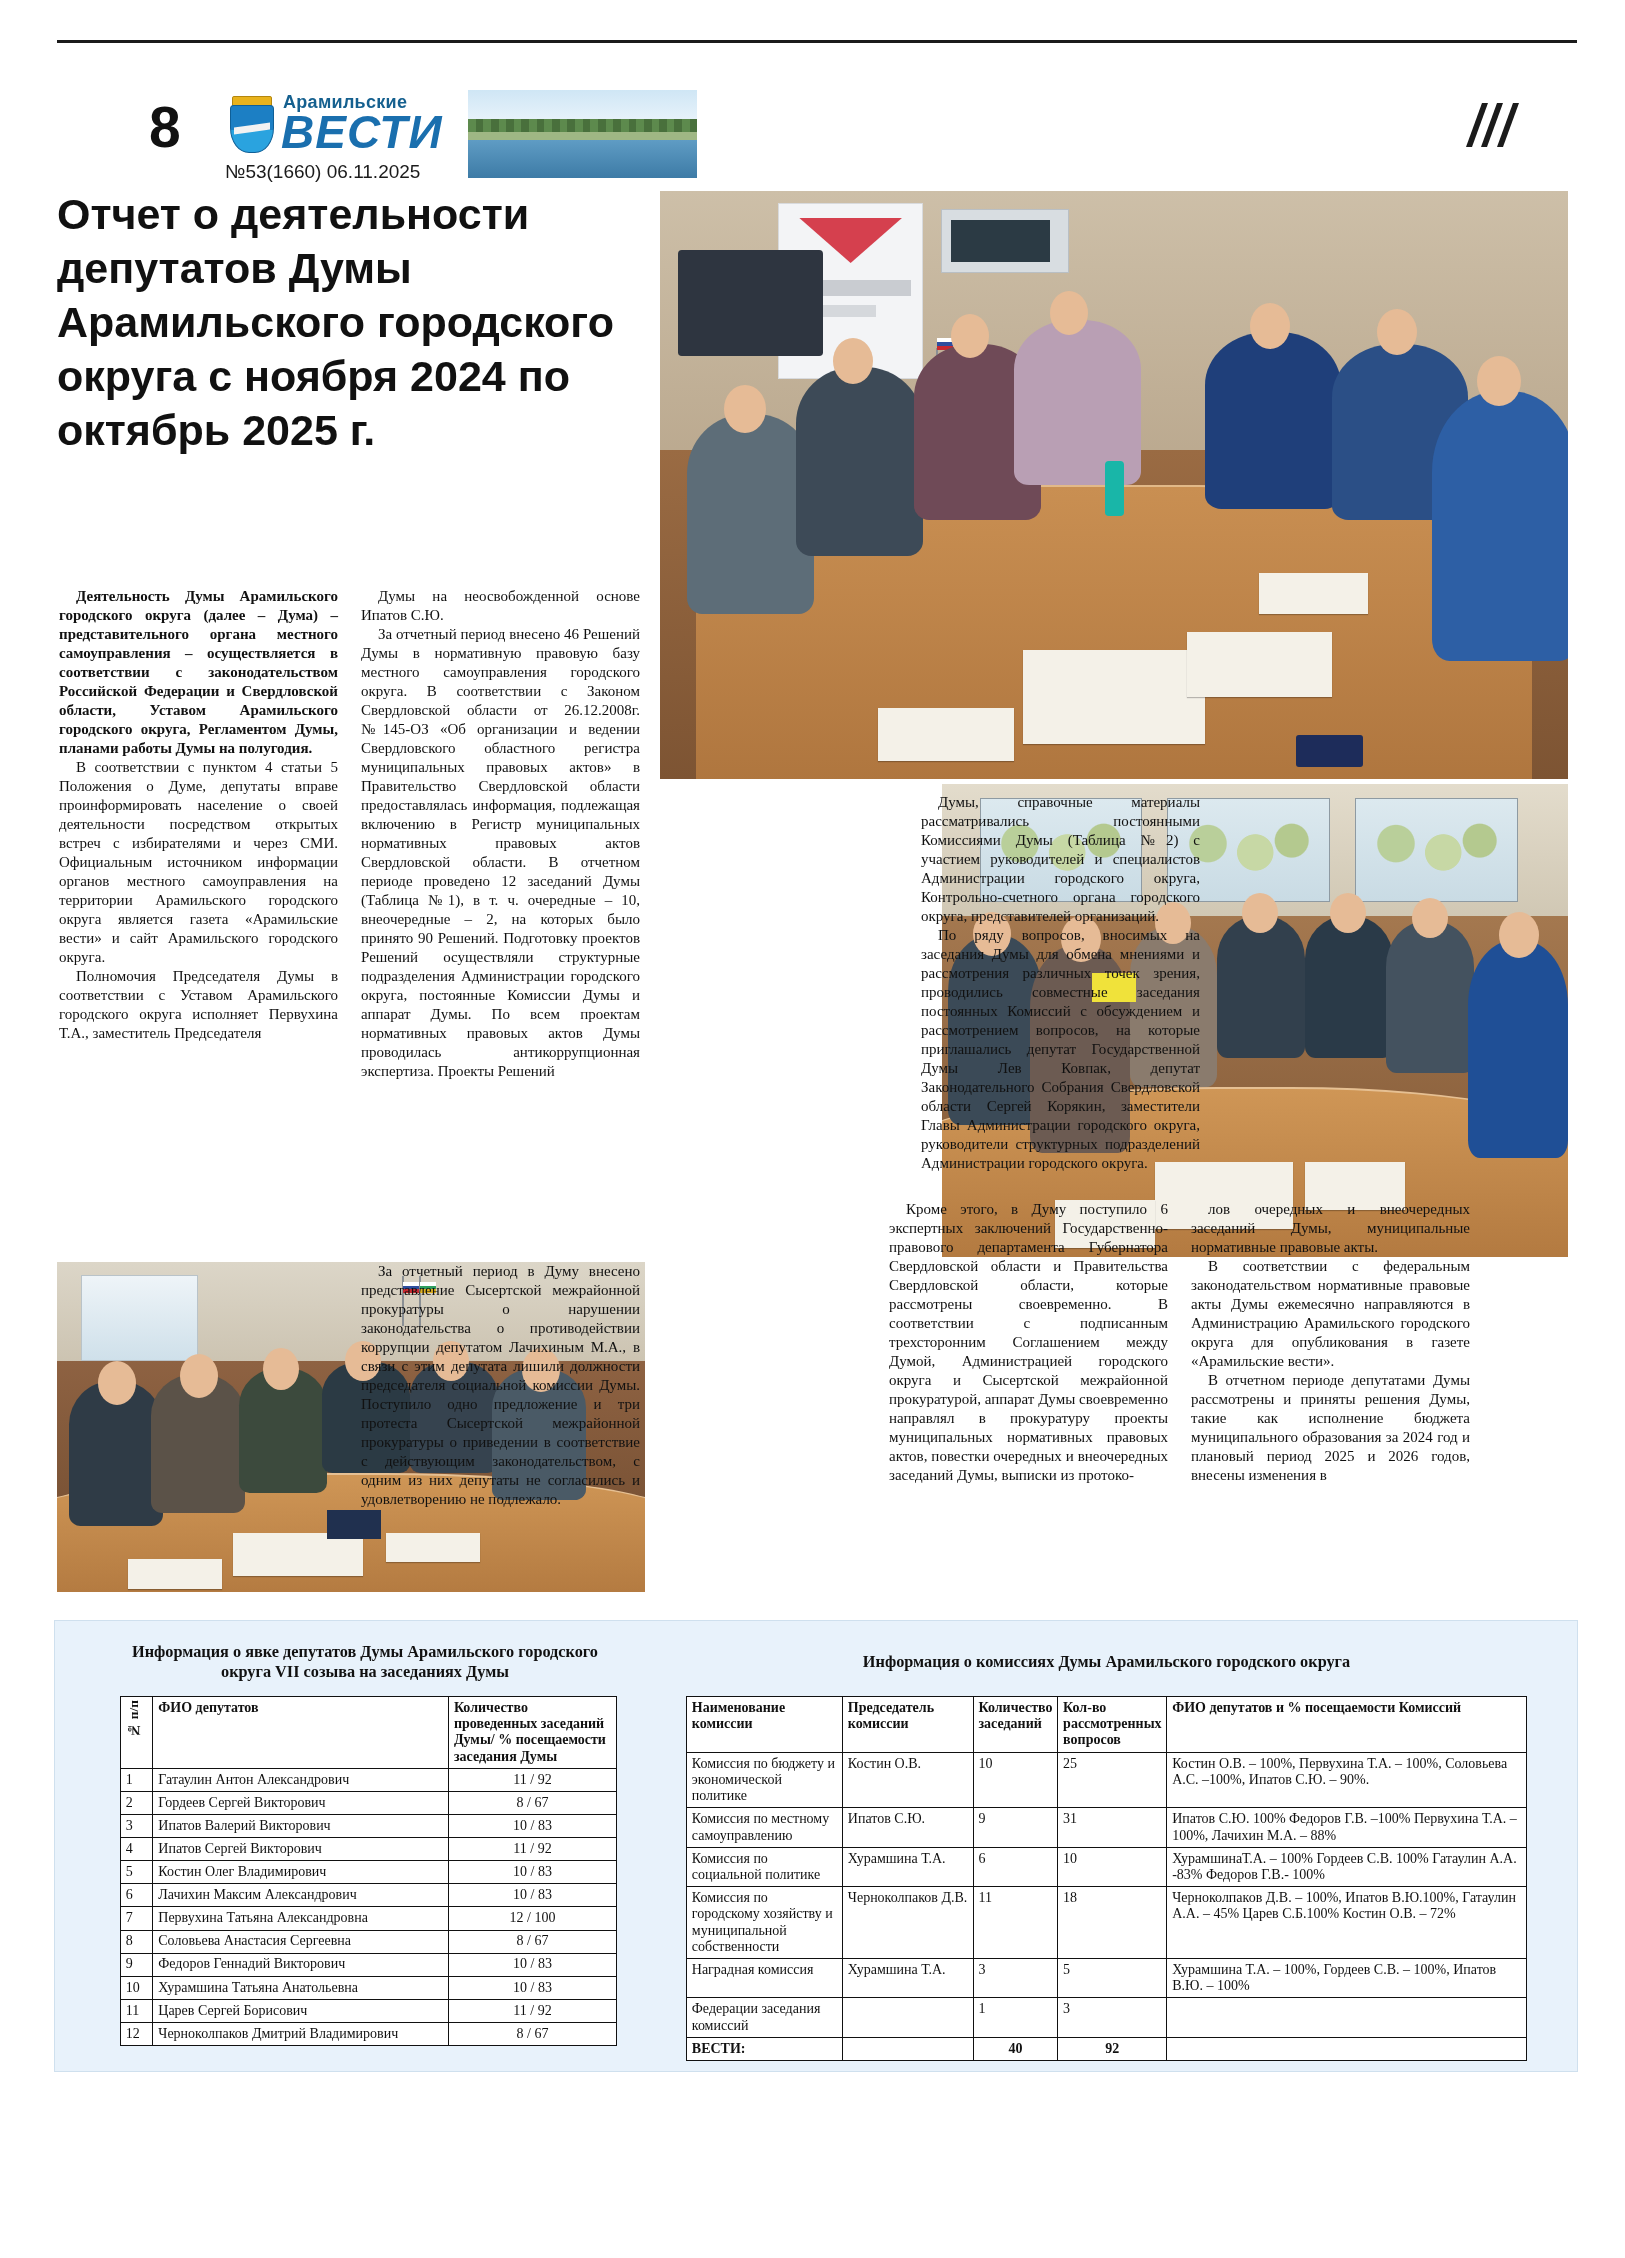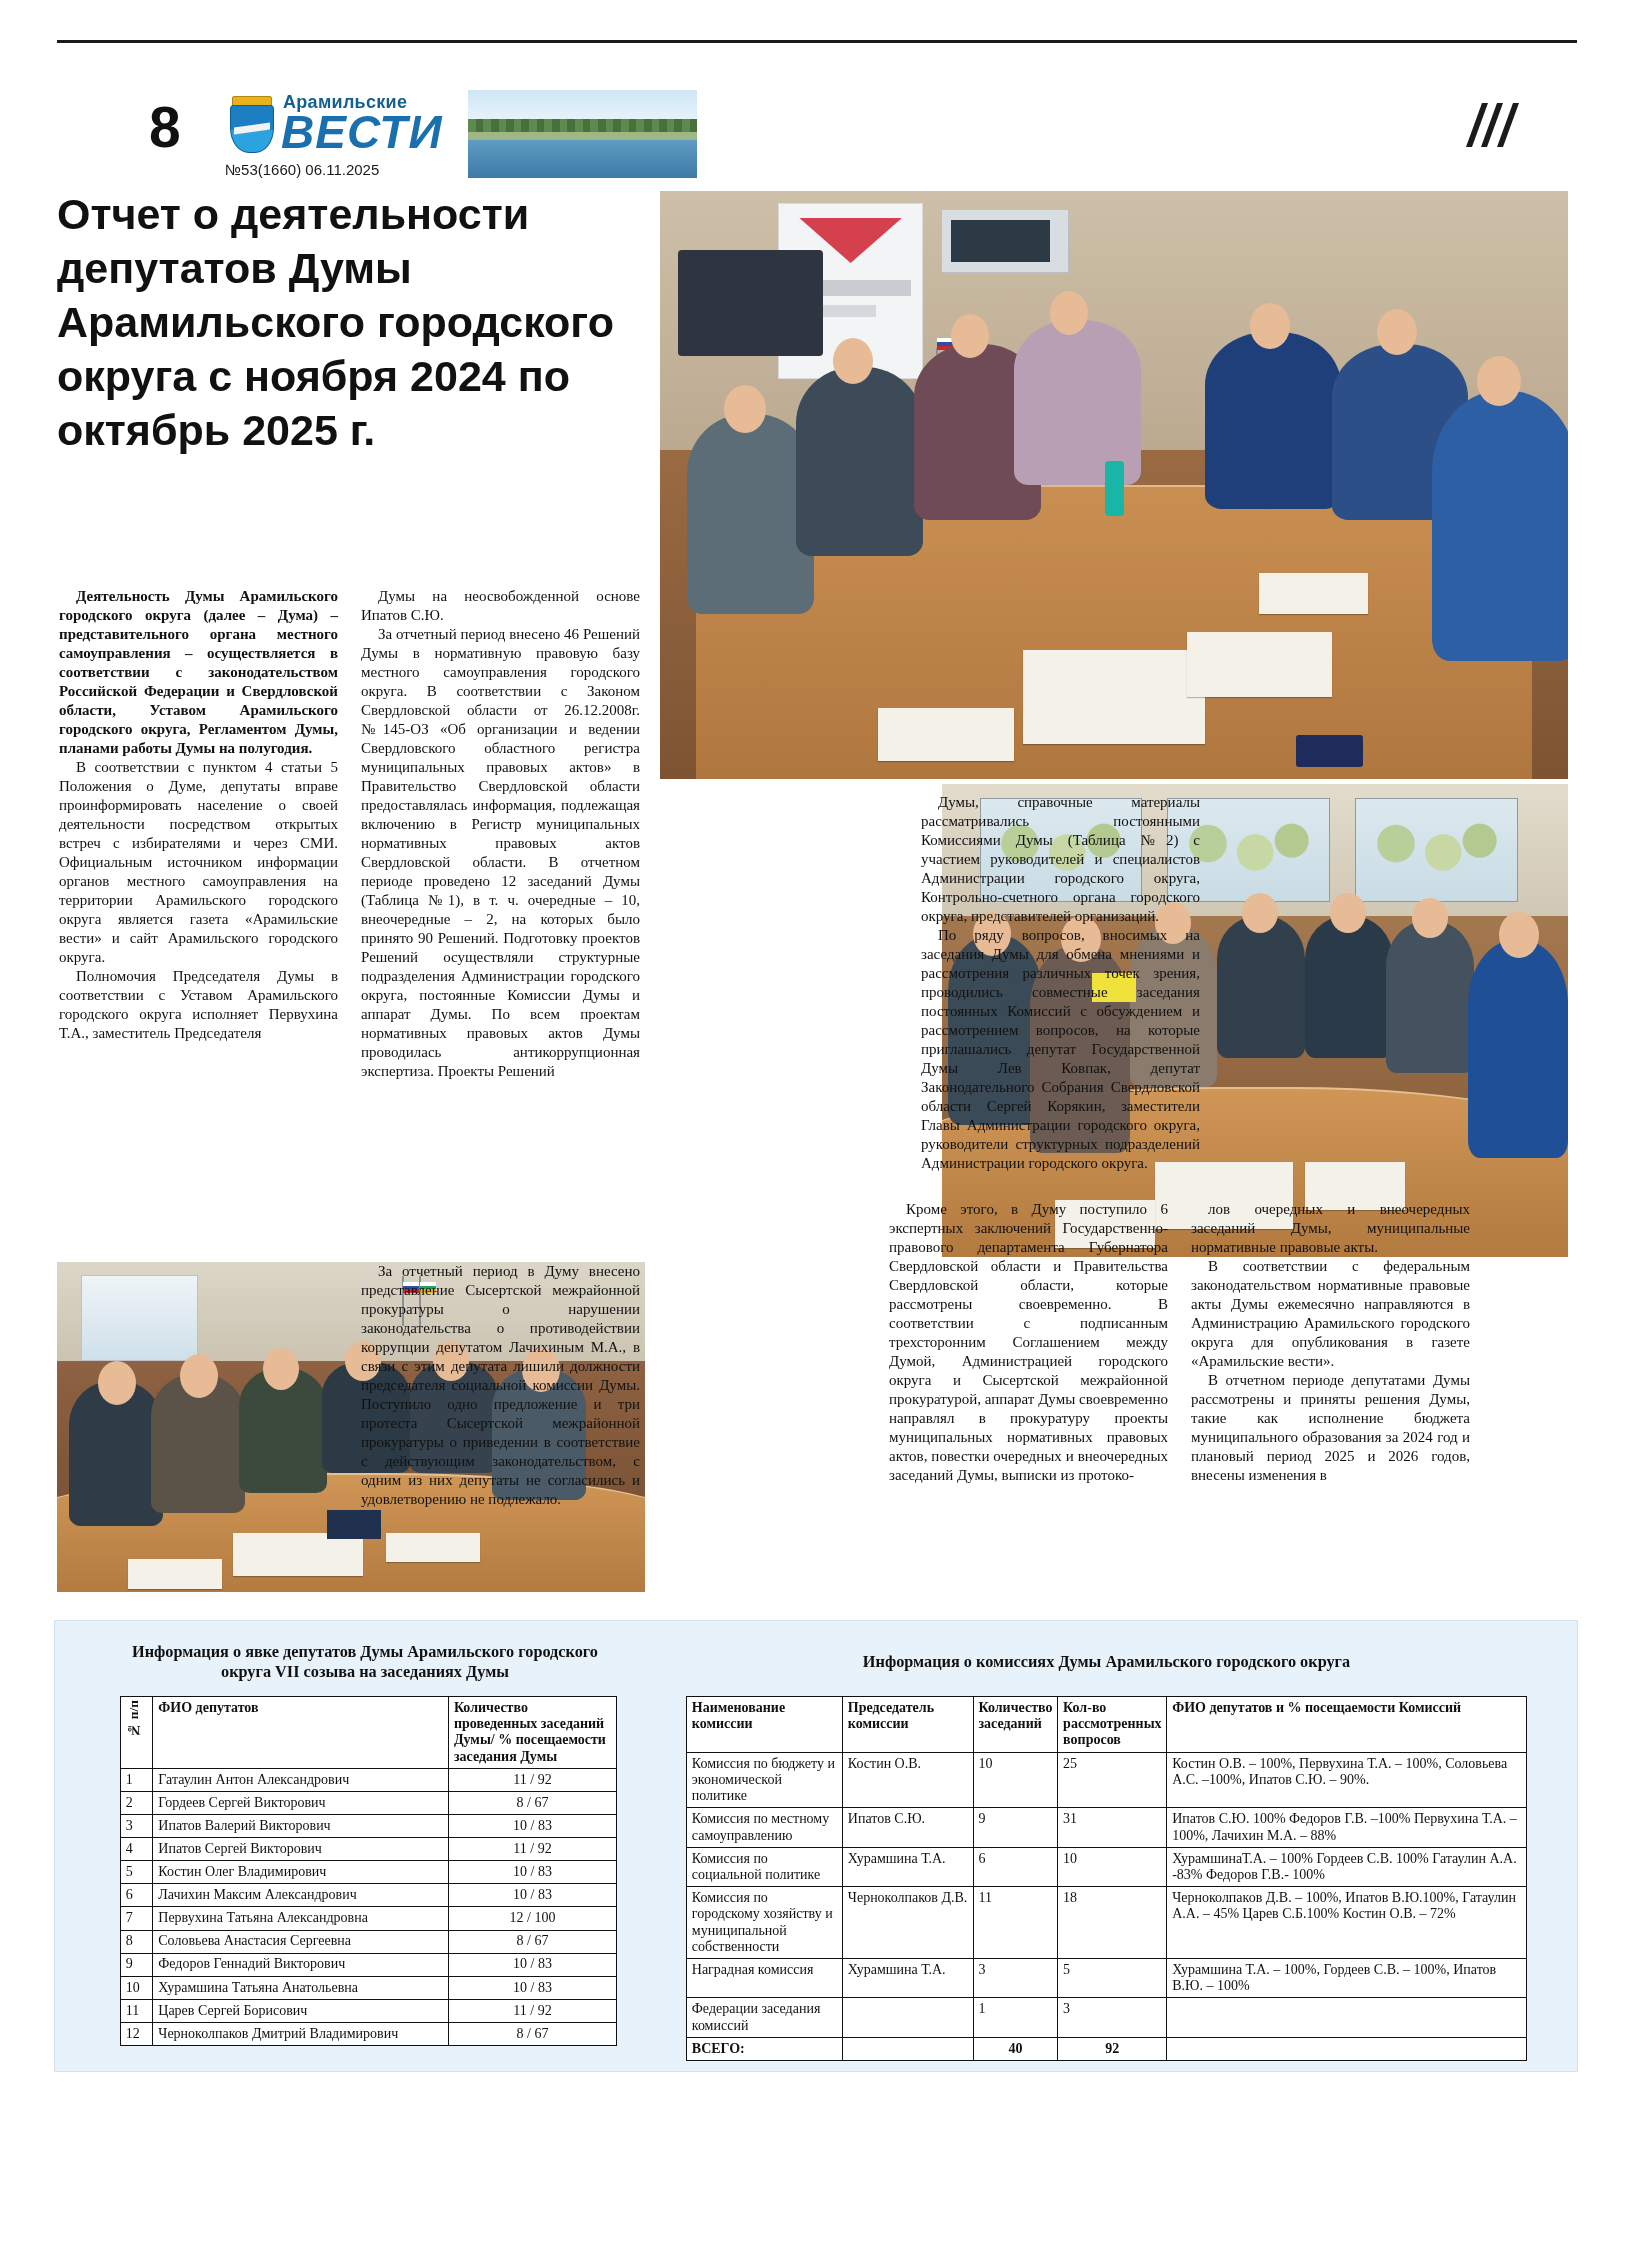--- a/index.html
+++ b/index.html
@@ -90,21 +90,21 @@
     line-height: 46px;
     font-weight: bold;
     font-style: italic;
     color: #1a6fae;
     letter-spacing: 1px;
   }
   .brand-issue {
     position: absolute;
     left: 1px; top: 71px;
     font-family: "Liberation Sans", sans-serif;
-    font-size: 15px;
+    font-size: 19px;
     color: #1b1b1b;
   }
   
   .head-photo {
     position: absolute;
     left: 411px; top: 46px;
     width: 229px; height: 88px;
     overflow: hidden;
     background: linear-gradient(#bfe0f2 0 38%, #7fb56f 38% 58%, #3f7fae 58% 100%);
   }
@@ -594,21 +594,21 @@
           <td>Хурамшина Т.А. – 100%, Гордеев С.В. – 100%, Ипатов В.Ю. – 100%</td>
         </tr>
         <tr>
           <td>Федерации заседания комиссий</td>
           <td></td>
           <td class="ctr">1</td>
           <td class="ctr">3</td>
           <td></td>
         </tr>
         <tr class="total">
-          <td>ВСЕГО:</td>
+          <td>ВЕСТИ:</td>
           <td></td>
           <td class="val">40</td>
           <td class="val">92</td>
           <td></td>
         </tr>
       </tbody>
     </table>
 
   </div>
 </div>

